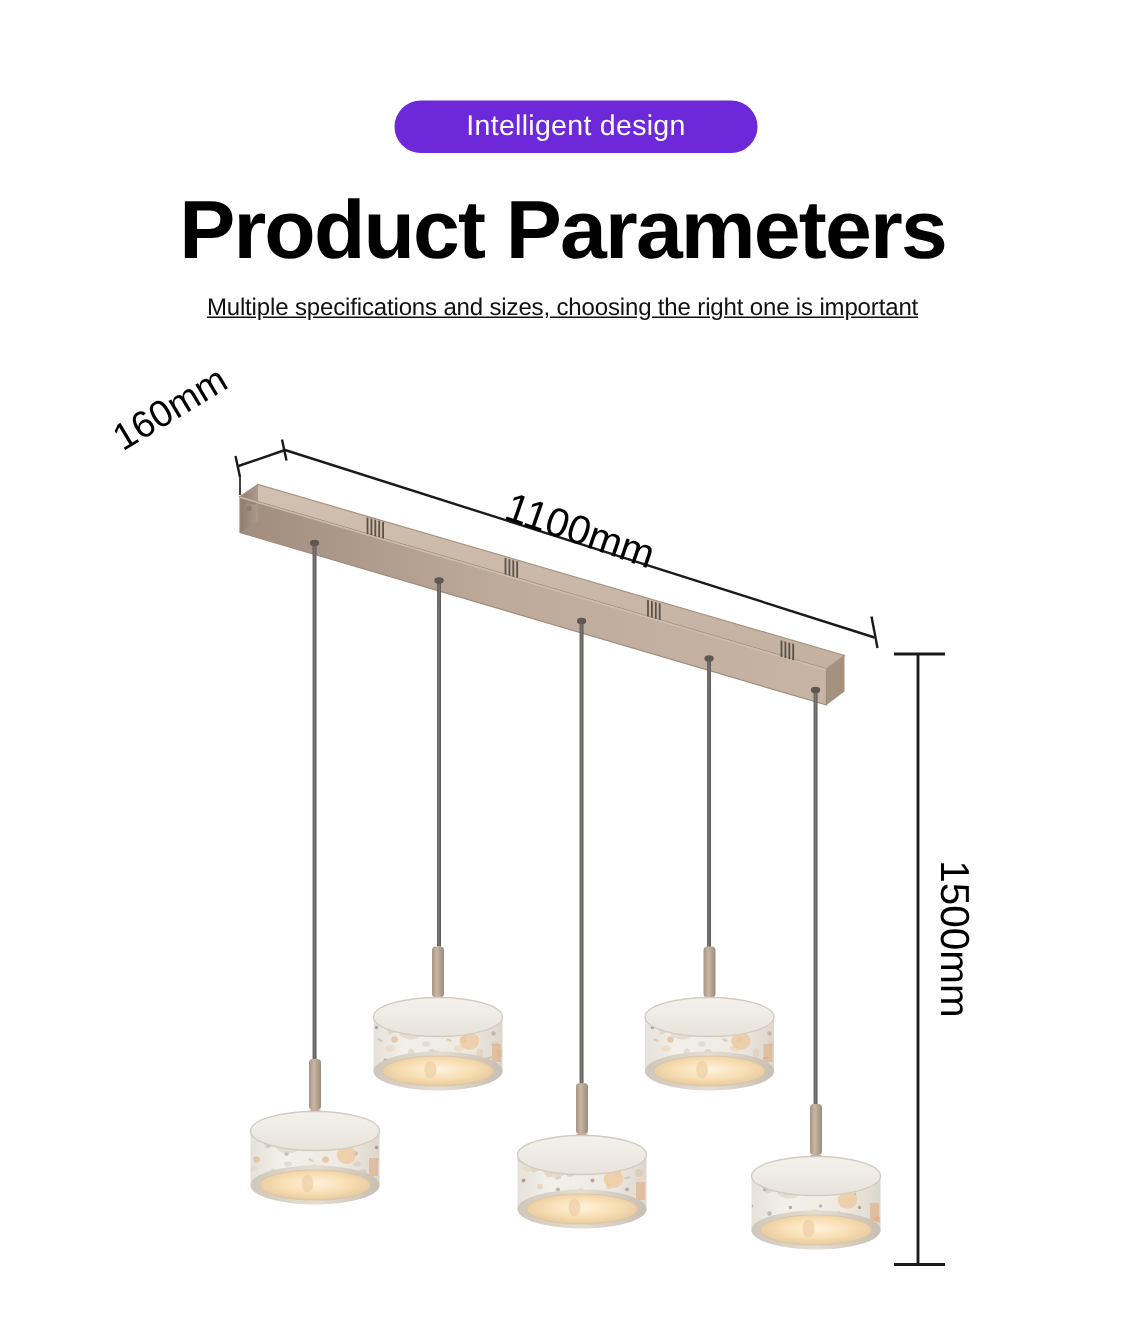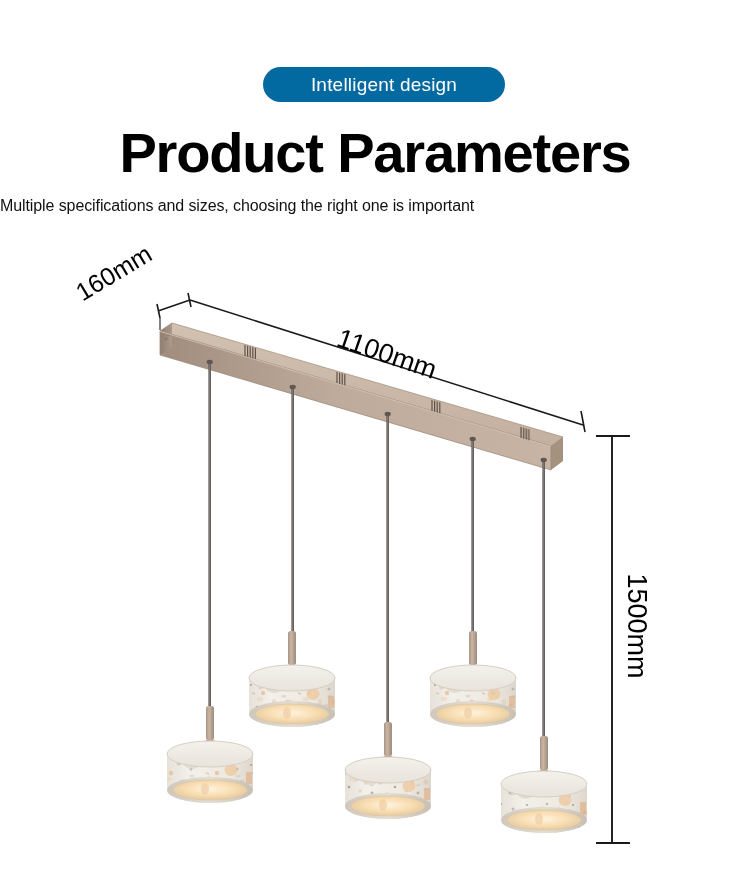--- a/index.html
+++ b/index.html
@@ -10,38 +10,40 @@
     font-family:"Liberation Sans","DejaVu Sans",sans-serif;
     overflow:hidden;
     position:relative;
   }
   .stage{position:absolute;left:0;top:0;width:750px;height:890px;}
 
   
   .badge{
     position:absolute;left:263px;top:67px;
     width:242px;height:35px;
-    background:#0369a1;border-radius:18px;
+    background:#6d28d9;border-radius:18px;
     display:flex;align-items:center;justify-content:center;
   }
   .badge-label{
     color:#ffffff;font-size:19px;letter-spacing:.2px;
     line-height:1;white-space:nowrap;
   }
   .title{
     position:absolute;left:0;top:126px;width:750px;
     text-align:center;
     font-size:55px;font-weight:bold;color:#000;
     letter-spacing:-1.2px;line-height:1;
     transform:scaleX(1.02);
   }
   .subtitle{
     position:absolute;left:0;top:198px;width:750px;
+    text-align:center;
     font-size:16px;color:#111;line-height:1;
     letter-spacing:-.1px;
+    text-decoration:underline;
   }
 
   
   .art{position:absolute;left:0;top:0;width:750px;height:890px;}
 
   
   .dim{
     position:absolute;
     font-size:25px;color:#000;white-space:nowrap;
     line-height:1;

